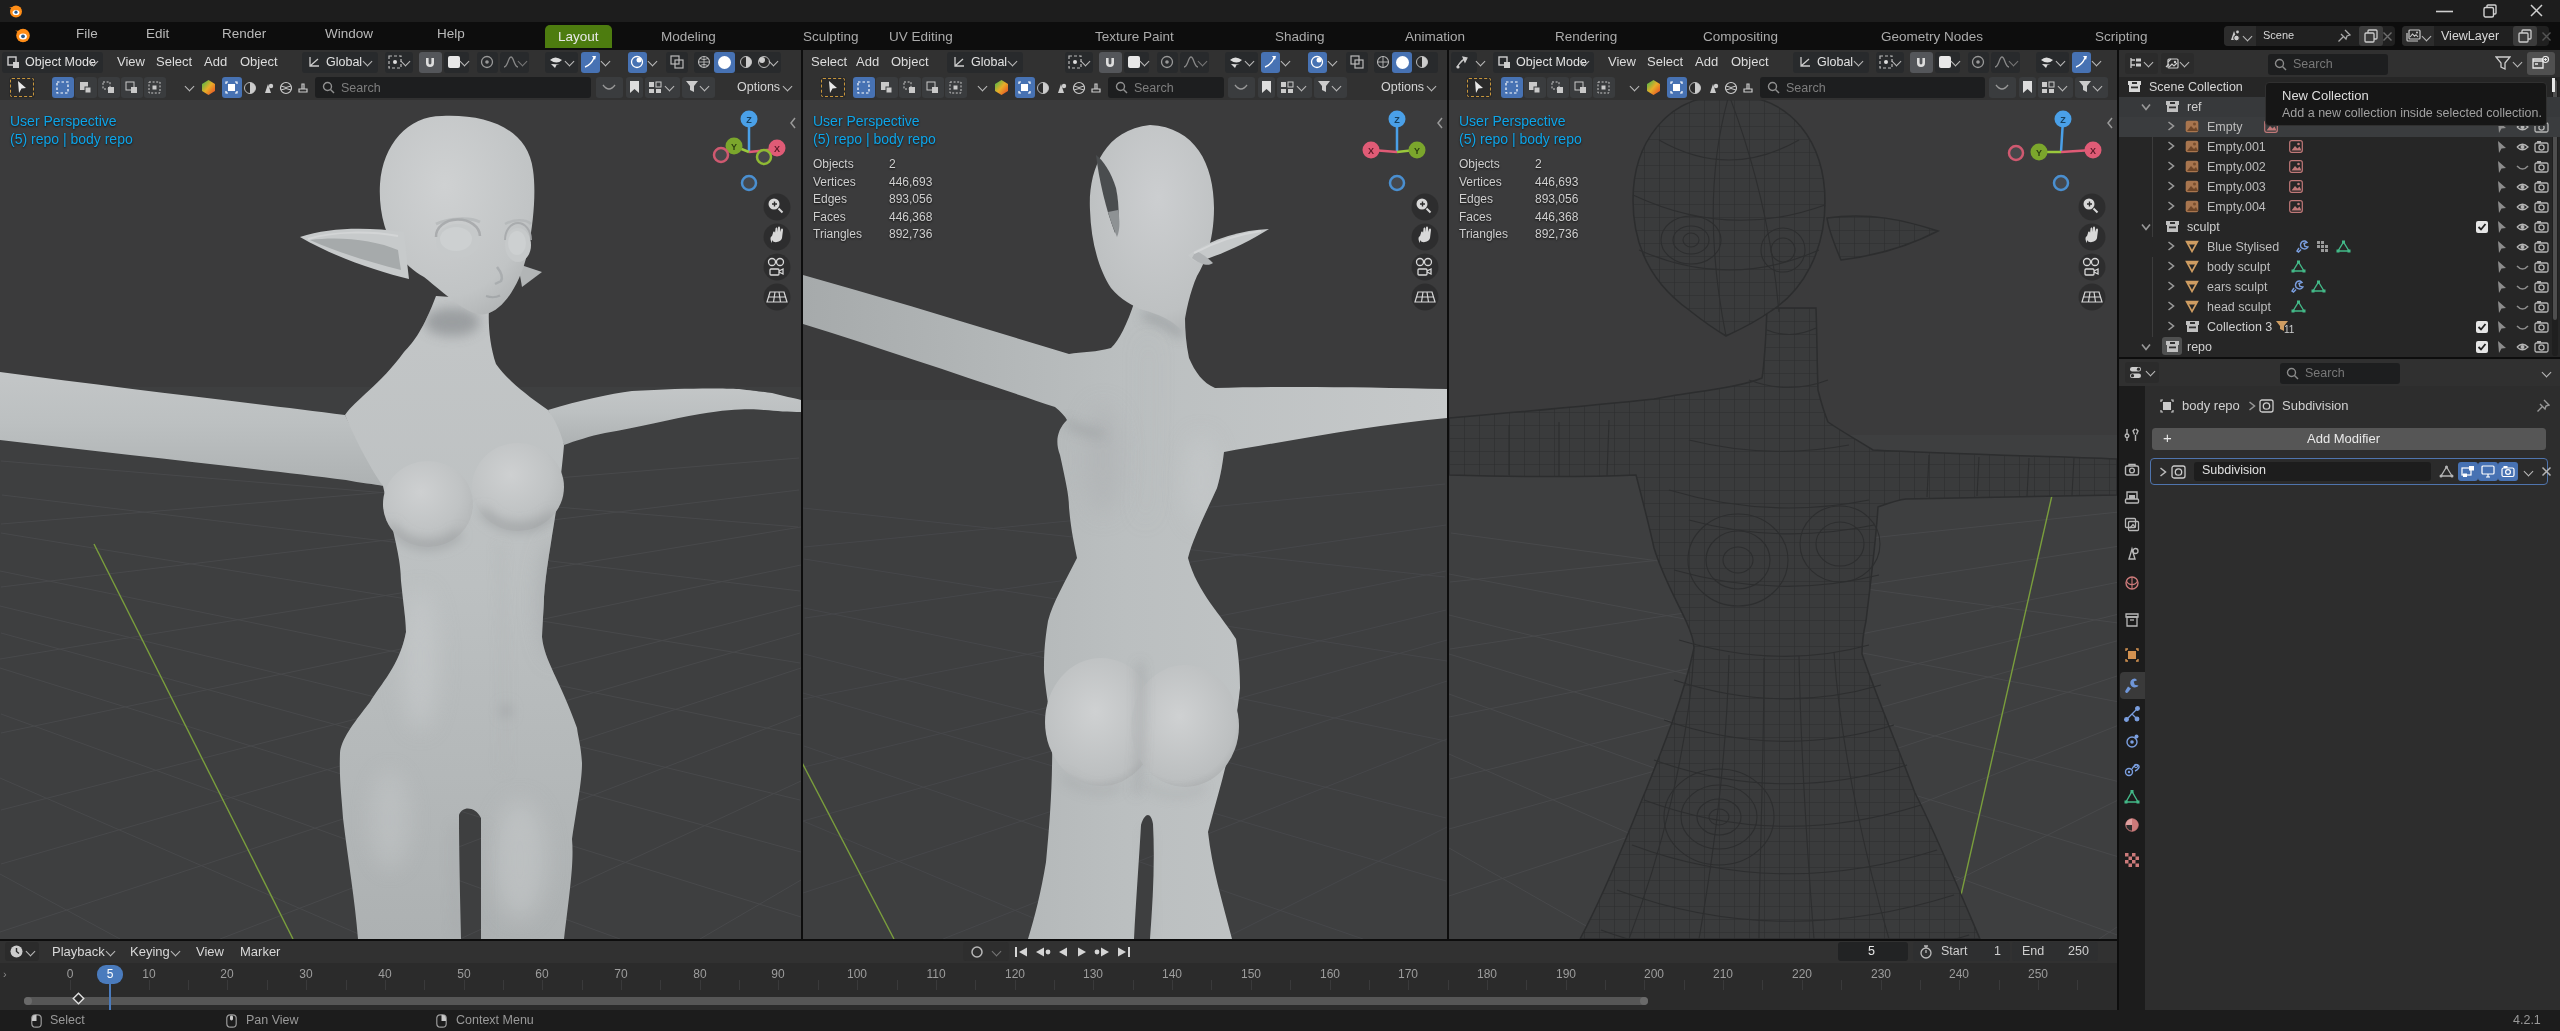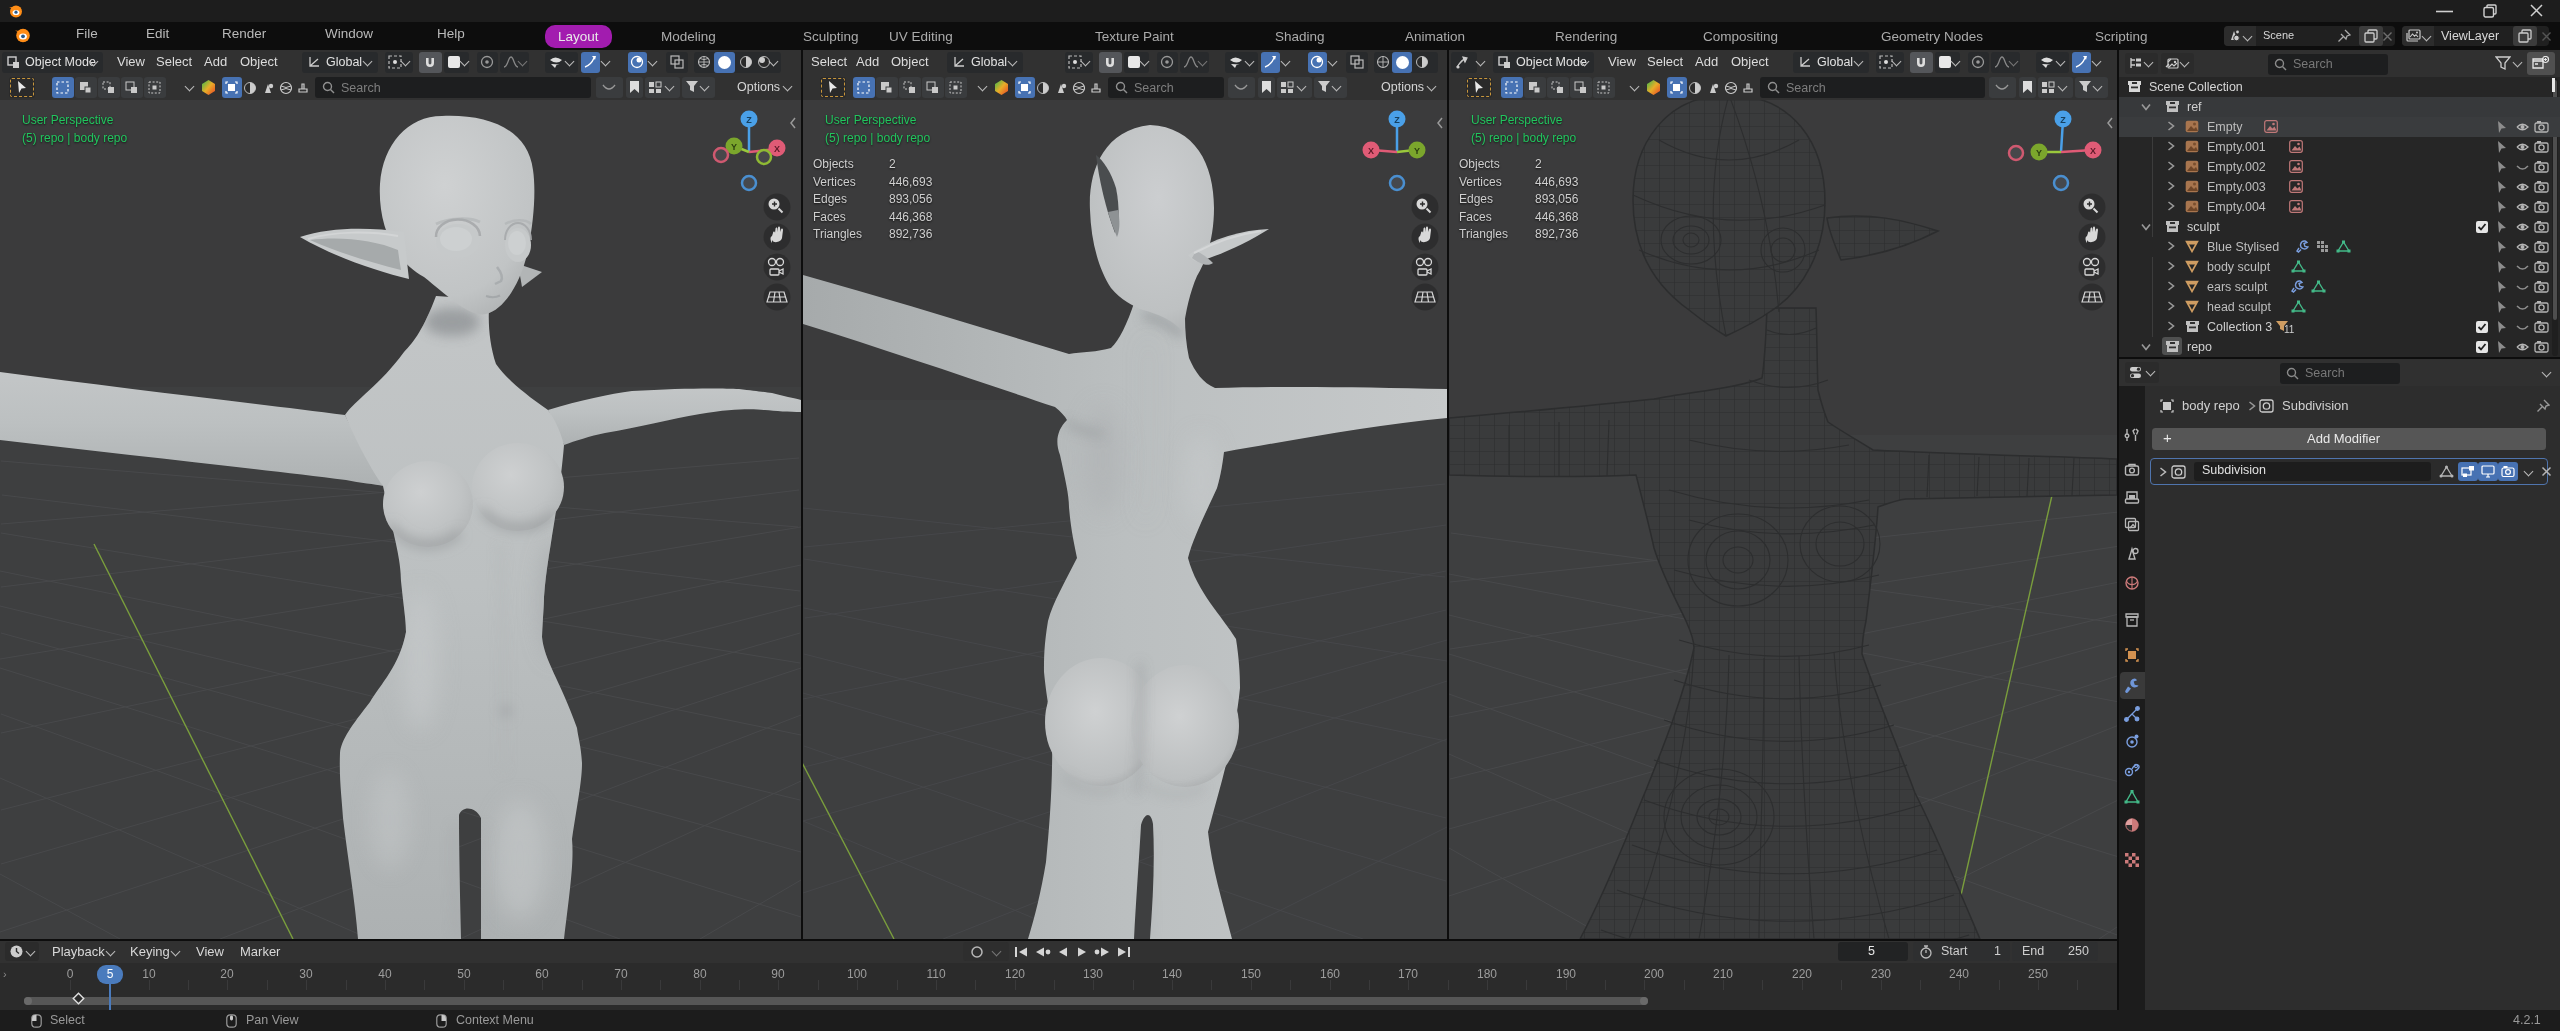--- a/index.html
+++ b/index.html
@@ -10,21 +10,21 @@
 
   
   #titlebar { left:0; top:0; width:2560px; height:22px; background:#1d1d1d; color:#cfcfcf;
     font-size:13px; }
   #titletext { left:47px; top:3px; }
 
   
   #topbar { left:0; top:22px; width:2560px; height:26px; background:#0d0d0d; color:#b9b9b9; font-size:13.5px;text-align:right; }
   .menuitem { top:4px; }
   .tab { top:3px; height:23px; line-height:23px; padding:0 13px; color:#ababab; border-radius:5px 5px 0 0; }
-  .tabsel { background:#a21caf; color:#e8e8e8;border-radius:10px; }
+  .tabsel { background:#4d7c0f; color:#e8e8e8; }
 
   
   .editor { background:#3b3b3c; }
   .mtxt { position:absolute; color:#dcdcdc; font-size:13px; top:4px; }
 
   
   #outliner { left:2119px; top:50px; width:441px; height:307px; background:#262626; }
   #outlhdr { left:0; top:0; width:441px; height:27px; background:#303030; }
   .orow { position:absolute; left:0; width:441px; height:20px; font-size:12.5px; color:#c0c0c0; }
 
@@ -41,21 +41,21 @@
   #statusbar { left:0; top:1010px; width:2560px; height:21px; background:#1c1c1c; color:#999;
     font-size:12.5px; }
 
   svg { display:block; }
   .vphdr { position:absolute; left:0; top:0; width:100%; height:50px; background:#313131; }
   .ib { position:absolute; height:21px; background:#282a2c; border-radius:3px; }
   .ibg { position:absolute; height:21px; background:#54565a; border-radius:3px; }
   .ibb { position:absolute; height:21px; background:#4772b3; border-radius:3px; }
   .wtxt { position:absolute; color:#e2e2e2; font-size:12.5px; }
   .vcanvas { position:absolute; left:0; top:50px; }
-  .vptext { position:absolute; color:#22c55e; font-size:12px; text-shadow:0 1px 2px rgba(0,0,0,.7);margin-left:12px; }
+  .vptext { position:absolute; color:#0ea5e9; font-size:14px; text-shadow:0 1px 2px rgba(0,0,0,.7); }
   .statstext { position:absolute; color:#cfcfcf; font-size:12px; text-shadow:0 1px 2px rgba(0,0,0,.7); line-height:17.5px; }
   .chev { display:inline-block; width:7px; height:7px; border-right:1.5px solid #bbb; border-bottom:1.5px solid #bbb; transform:rotate(45deg); }
 </style>
 </head>
 <body>
 <div id="root">
 
   <div class="abs" id="titlebar">
     <svg class="abs" style="left:8px;top:3px" width="16" height="16" viewBox="0 0 16 16">
       <circle cx="8" cy="8.5" r="6" fill="#ff8d17"></circle>
@@ -1396,20 +1396,24 @@
             <circle cx="7.5" cy="7" r="2" fill="#b5b5b5"></circle>
           </svg>
           <svg class="abs" style="left:415px;top:3px" width="15" height="14" viewBox="0 0 15 14">
             <rect x="1" y="3" width="13" height="9" rx="1.5" fill="none" stroke="#b5b5b5" stroke-width="1.3"></rect>
             <circle cx="7.5" cy="7.5" r="2.6" fill="none" stroke="#b5b5b5" stroke-width="1.3"></circle>
             <rect x="3" y="1" width="4" height="2" fill="#b5b5b5"></rect>
           </svg>
       </div>
     </div>
 
+    <div class="abs" style="left:146px;top:32px;width:282px;height:44px;background:#161616;border:1px solid #303030;border-radius:4px;z-index:50">
+      <span class="abs" style="left:16px;top:5px;color:#dedede;font-size:13px">New Collection</span>
+      <span class="abs" style="left:16px;top:23px;color:#a0a0a0;font-size:12.5px">Add a new collection inside selected collection.</span>
+    </div>
   </div>
 
   <div class="abs" id="props">
     <div class="abs" id="prophdr">
       <div class="ib" style="left:6px;top:3px;width:34px;background:#2b2b2b"></div>
       <svg class="abs" style="left:10px;top:6px" width="16" height="15" viewBox="0 0 16 15">
           <rect x="1" y="2" width="11" height="4.5" rx="2.2" fill="#ccc"></rect>
           <rect x="1" y="8.5" width="11" height="4.5" rx="2.2" fill="#ccc"></rect>
           <circle cx="9.5" cy="4.2" r="1.6" fill="#2b2b2b"></circle>
           <circle cx="3.5" cy="10.7" r="1.6" fill="#2b2b2b"></circle>

